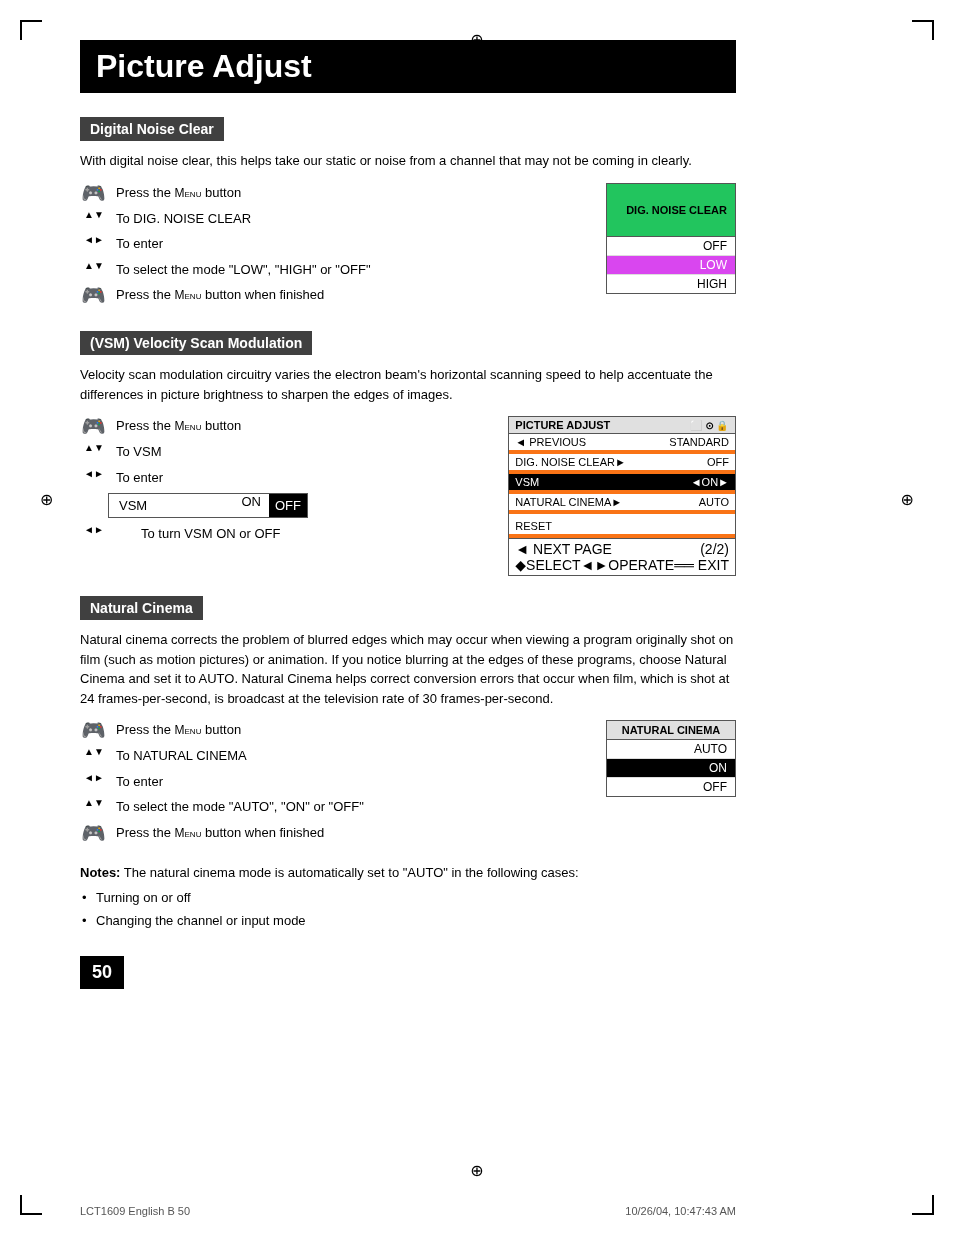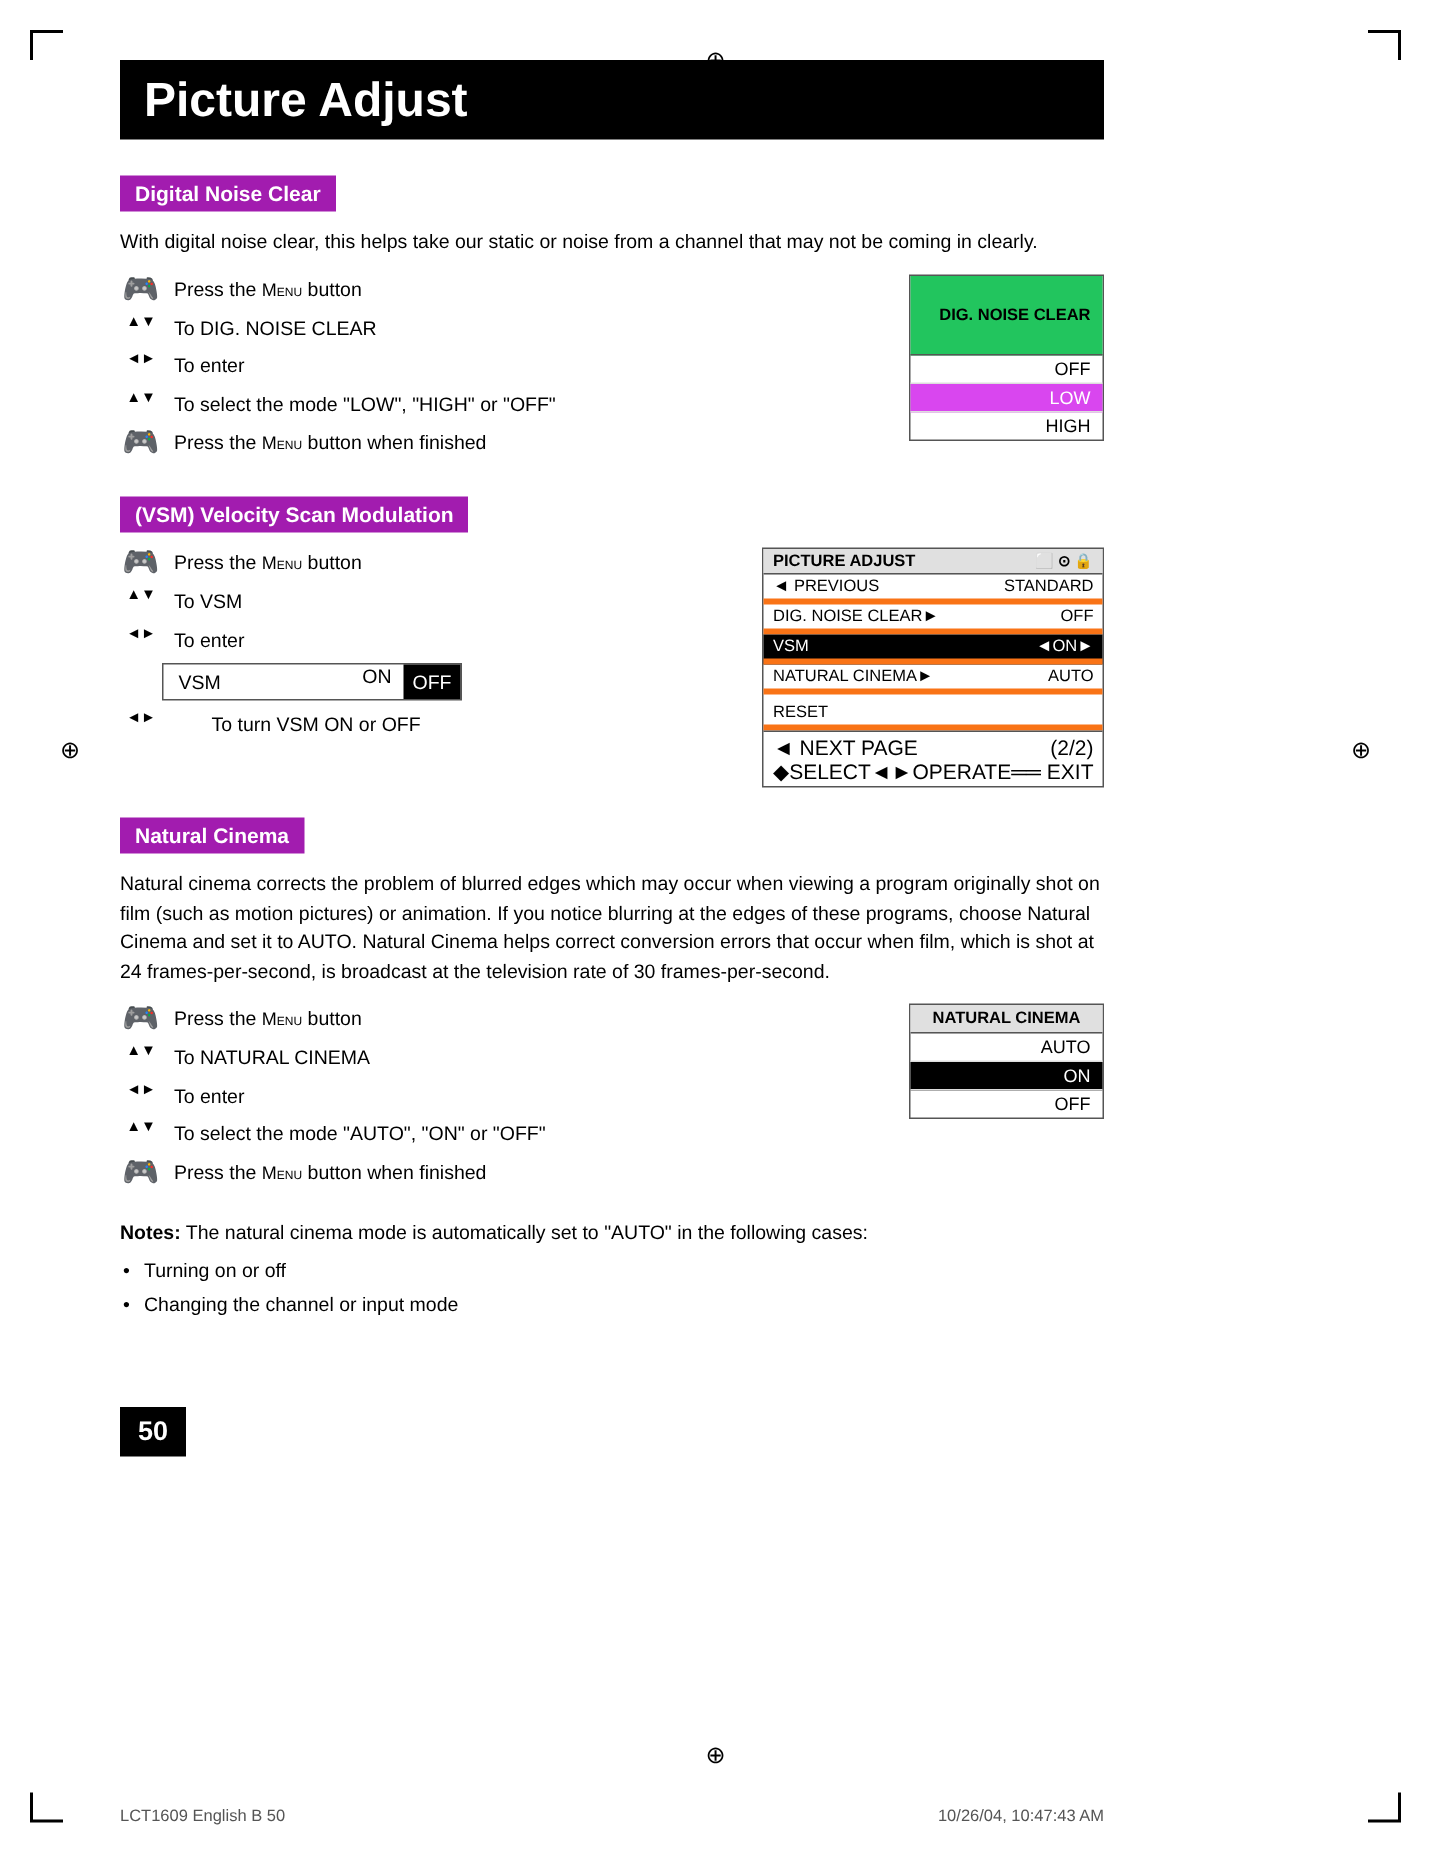--- a/index.html
+++ b/index.html
@@ -55,21 +55,21 @@
       font-size: 32px;
       font-weight: bold;
       padding: 8px 16px;
       margin-bottom: 24px;
       display: inline-block;
       width: 100%;
     }
 
     
     .section-header {
-      background: #a21caf;
+      background: #404040;
       color: #ffffff;
       font-size: 14px;
       font-weight: bold;
       padding: 4px 10px;
       display: inline-block;
       margin-bottom: 10px;
     }
 
     
     .section-desc {
@@ -224,21 +224,21 @@
     }
 
     
     .page-badge {
       background: #000;
       color: #fff;
       font-size: 18px;
       font-weight: bold;
       padding: 6px 12px;
       display: inline-block;
-      margin-top: 37px;
+      margin-top: 4px;
     }
 
     
     .footer {
       position: absolute;
       bottom: 18px;
       left: 80px;
       right: 80px;
       display: flex;
       justify-content: space-between;
@@ -379,20 +379,21 @@
         <div class="menu-box-row">OFF</div>
         <div class="menu-box-row selected">LOW</div>
         <div class="menu-box-row">HIGH</div>
       </div>
     </div>
   </div>
 
   
   <div class="section-block">
     <div class="section-header">(VSM) Velocity Scan Modulation</div>
+    <div class="section-desc">Velocity scan modulation circuitry varies the electron beam's horizontal scanning speed to help accentuate the differences in picture brightness to sharpen the edges of images.</div>
 
     <div class="steps-area">
       <div class="steps-left">
 
         <div class="step-row">
           <div class="step-icon menu-icon">🎮</div>
           <div class="step-text">
             Press the <span class="menu-btn">Menu</span> button
           </div>
         </div>

